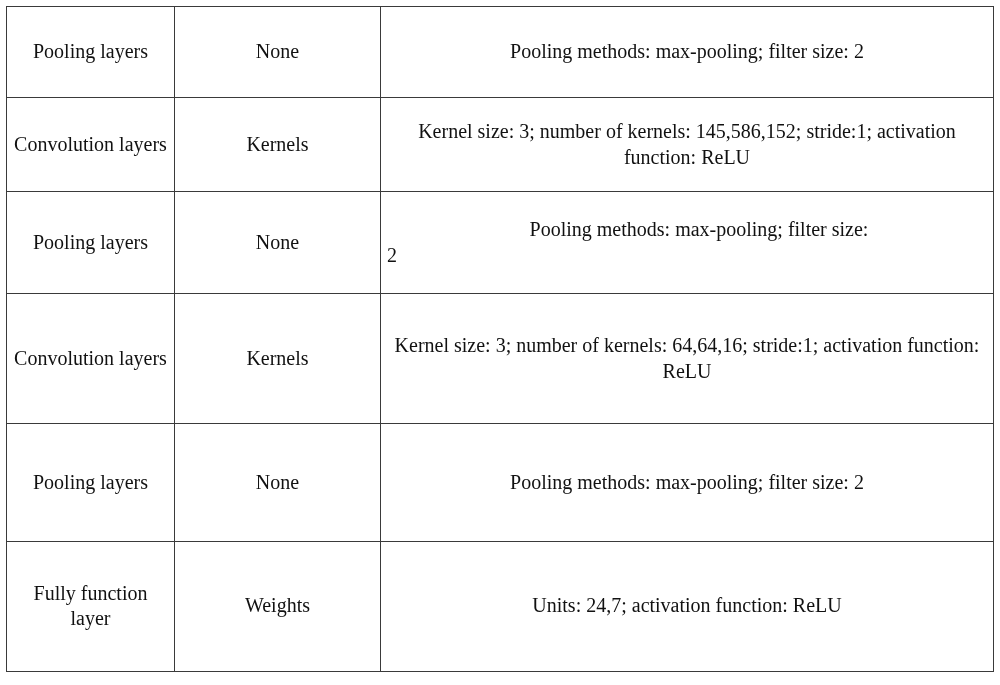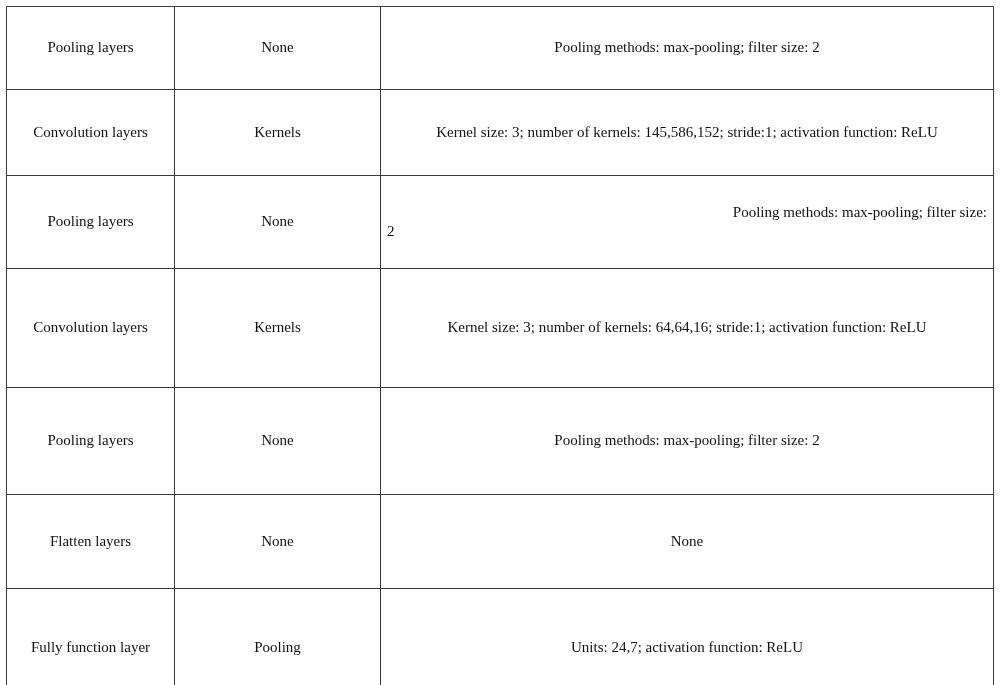--- a/index.html
+++ b/index.html
@@ -29,21 +29,21 @@
     border-collapse: collapse;
     table-layout: fixed;
     background: #ffffff;
   }
 
   table.spec-table td {
     border: 1px solid #3a3a3a;
     padding: 2px 6px;
     text-align: center;
     vertical-align: middle;
-    font-size: 15px;
+    font-size: 20px;
     line-height: 1.28;
     color: #111111;
     font-family: "Liberation Serif", "DejaVu Serif", serif;
   }
 
   
   col.col-layer  { width: 168px; }
   col.col-param  { width: 206px; }
   col.col-detail { width: 613px; }
 
@@ -57,21 +57,21 @@
   tr.r6 td { height: 114px; }
 
   
   td.detail-overflow {
     text-align: center;
     padding-left: 4px;
     padding-right: 4px;
   }
   td.detail-overflow .line-main {
     display: block;
-    text-align: right;
+    text-align: center;
     padding-left: 24px;
   }
   td.detail-overflow .line-tail {
     display: block;
     text-align: left;
   }
 
   .cell-text {
     display: block;
   }
@@ -142,38 +142,27 @@
           <span class="cell-text">Pooling layers</span>
         </td>
         <td>
           <span class="cell-text">None</span>
         </td>
         <td>
           <span class="cell-text">Pooling methods: max-pooling; filter size: 2</span>
         </td>
       </tr>
 
-      <tr class="r5">
-        <td>
-          <span class="cell-text">Flatten layers</span>
-        </td>
-        <td>
-          <span class="cell-text">None</span>
-        </td>
-        <td>
-          <span class="cell-text">None</span>
-        </td>
-      </tr>
 
       <tr class="r6">
         <td>
           <span class="cell-text">Fully function layer</span>
         </td>
         <td>
-          <span class="cell-text">Pooling</span>
+          <span class="cell-text">Weights</span>
         </td>
         <td>
           <span class="cell-text">Units: 24,7; activation function: ReLU</span>
         </td>
       </tr>
 
     </tbody>
   </table>
 </div>
 

